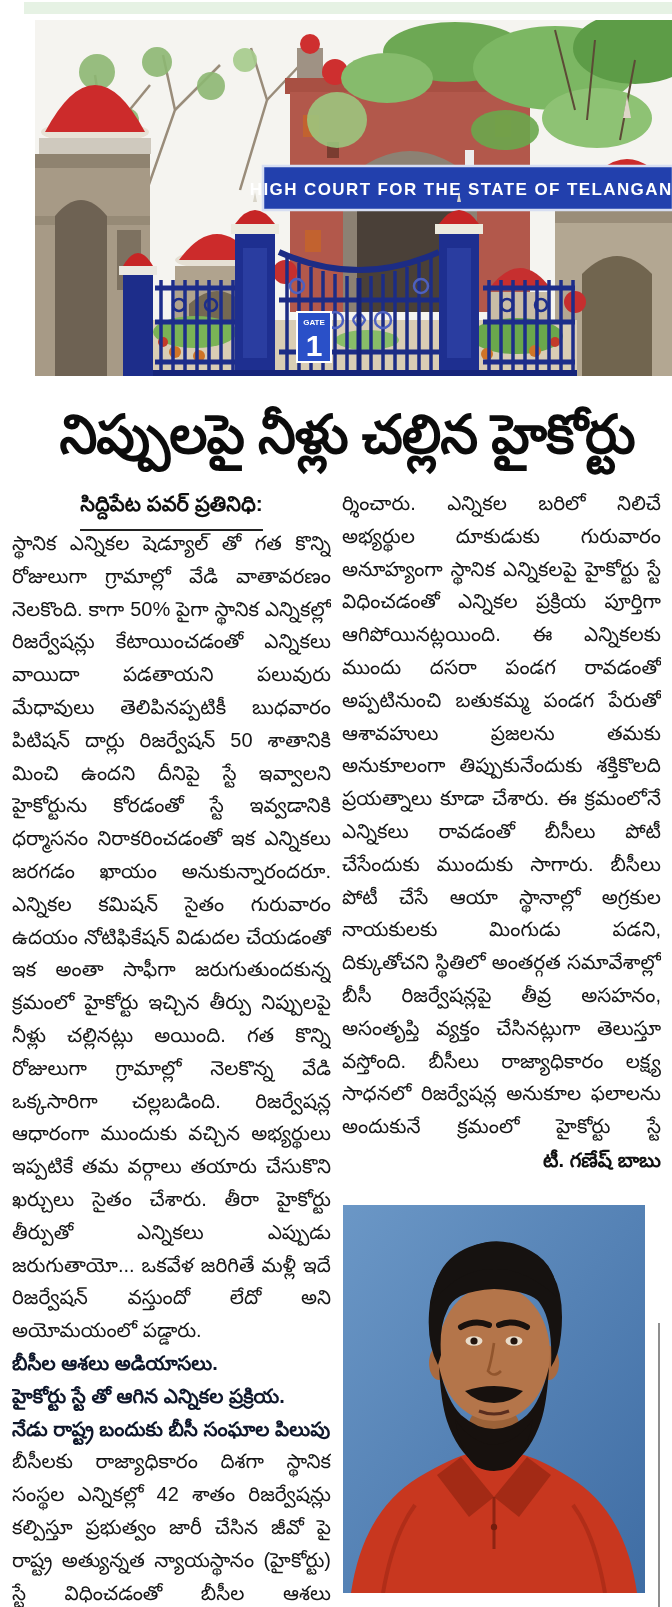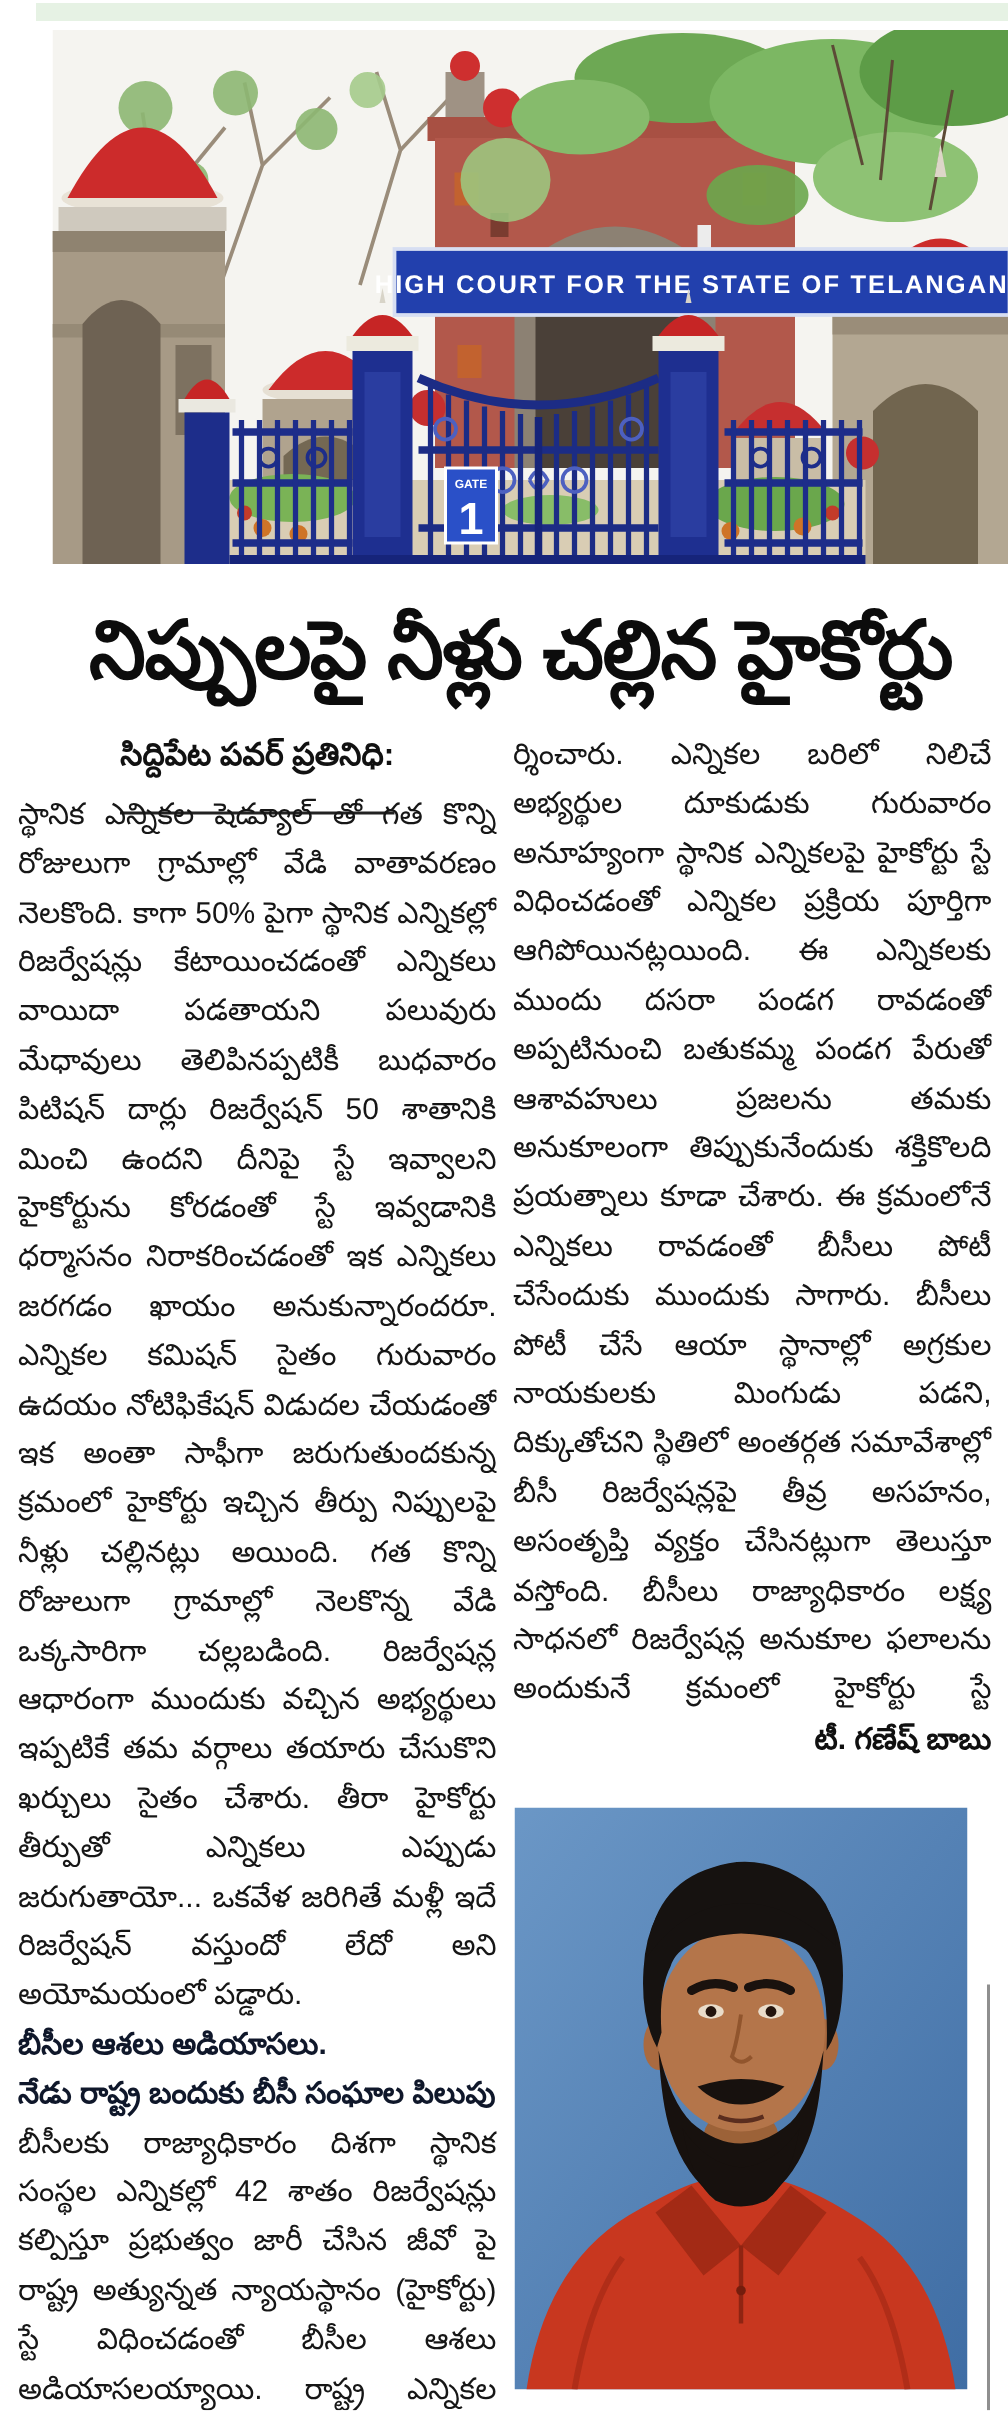--- a/index.html
+++ b/index.html
@@ -4,21 +4,21 @@
 <style>
   html,body{margin:0;padding:0;background:#ffffff;}
   .page{position:relative;width:672px;height:1607px;background:#ffffff;overflow:hidden;
         font-family:"Liberation Sans","DejaVu Sans",sans-serif;color:#141414;}
   .top-strip{position:absolute;left:24px;top:2px;width:648px;height:12px;background:#e6f2e4;}
   .court-photo{position:absolute;left:11px;top:20px;width:650px;height:356px;padding-left:24px;}
   .headline{position:absolute;left:19px;top:388px;width:656px;text-align:center;
             font-size:54px;line-height:92px;font-weight:700;color:#0c0c0c;letter-spacing:-1px;}
   .byline-wrap{position:absolute;left:12px;top:492px;width:319px;text-align:center;}
   .byline{display:inline-block;font-size:21px;font-weight:700;color:#111;
-          border-bottom:2px solid #222;padding-bottom:21px;}
+          border-bottom:2px solid #222;padding-bottom:8px;}
   .col{position:absolute;width:319px;font-size:20px;line-height:32.8px;text-align:justify;color:#161616;}
   .col p{margin:0;}
   .col-left{left:12px;top:527px;height:1080px;overflow:hidden;}
   .col-right{left:342px;top:487px;height:655px;overflow:hidden;}
   .subheads{color:#0f172a;font-weight:700;text-align:left;}
   .subheads div{white-space:nowrap;overflow:hidden;}
   .author-block{position:absolute;left:342px;top:1145px;width:319px;
                 font-size:20px;line-height:30px;font-weight:700;color:#101010;text-align:right;}
   .portrait{position:absolute;left:343px;top:1205px;width:302px;height:388px;}
   .right-rule{position:absolute;left:658px;top:1323px;width:2px;height:284px;background:#8f8f8f;}
@@ -197,20 +197,21 @@
   <div class="headline">నిప్పులపై నీళ్లు చల్లిన హైకోర్టు</div>
 
   <div class="byline-wrap">
     <span class="byline">సిద్దిపేట పవర్ ప్రతినిధి:</span>
   </div>
 
   <div class="col col-left">
     <p>స్థానిక ఎన్నికల షెడ్యూల్ తో గత కొన్ని రోజులుగా గ్రామాల్లో వేడి వాతావరణం నెలకొంది. కాగా 50% పైగా స్థానిక ఎన్నికల్లో రిజర్వేషన్లు కేటాయించడంతో ఎన్నికలు వాయిదా పడతాయని పలువురు మేధావులు తెలిపినప్పటికీ బుధవారం పిటిషన్ దార్లు రిజర్వేషన్ 50 శాతానికి మించి ఉందని దీనిపై స్టే ఇవ్వాలని హైకోర్టును కోరడంతో స్టే ఇవ్వడానికి ధర్మాసనం నిరాకరించడంతో ఇక ఎన్నికలు జరగడం ఖాయం అనుకున్నారందరూ. ఎన్నికల కమిషన్ సైతం గురువారం ఉదయం నోటిఫికేషన్ విడుదల చేయడంతో ఇక అంతా సాఫీగా జరుగుతుందకున్న క్రమంలో హైకోర్టు ఇచ్చిన తీర్పు నిప్పులపై నీళ్లు చల్లినట్లు అయింది. గత కొన్ని రోజులుగా గ్రామాల్లో నెలకొన్న వేడి ఒక్కసారిగా చల్లబడింది. రిజర్వేషన్ల ఆధారంగా ముందుకు వచ్చిన అభ్యర్థులు ఇప్పటికే తమ వర్గాలు తయారు చేసుకొని ఖర్చులు సైతం చేశారు. తీరా హైకోర్టు తీర్పుతో ఎన్నికలు ఎప్పుడు జరుగుతాయో... ఒకవేళ జరిగితే మళ్లీ ఇదే రిజర్వేషన్ వస్తుందో లేదో అని అయోమయంలో పడ్డారు.</p>
     <div class="subheads">
       <div>బీసీల ఆశలు అడియాసలు.</div>
+      <div>హైకోర్టు స్టే తో ఆగిన ఎన్నికల ప్రక్రియ.</div>
       <div>నేడు రాష్ట్ర బందుకు బీసీ సంఘాల పిలుపు.</div>
     </div>
     <p>బీసీలకు రాజ్యాధికారం దిశగా స్థానిక సంస్థల ఎన్నికల్లో 42 శాతం రిజర్వేషన్లు కల్పిస్తూ ప్రభుత్వం జారీ చేసిన జీవో పై రాష్ట్ర అత్యున్నత న్యాయస్థానం (హైకోర్టు) స్టే విధించడంతో బీసీల ఆశలు అడియాసలయ్యాయి. రాష్ట్ర ఎన్నికల సంఘం తొలి దశ ఎన్నికలకు గురువారం నోటిఫికేషన్ విడుదల చేయడంతో ఆశావహులు ఆయా స్థానాలకు పోటీ చేసేందుకు కసరత్తు చేసుకున్నారు. బుధవారం హైకోర్టులో బీసీ రిజర్వేషన్లపై సుదీర్ఘ వాదోపవాదాలు జరగడం ప్రసార మాధ్యమాల్లో బీసీ రిజర్వేషన్లపై హైకోర్టు స్టే ఇచ్చేందుకు నిరాకరిస్తోందని వార్తలు వెలువడడంతో బీసీ నాయకులు ఎన్నికల ప్రక్రియ సజావుగానే సాగవచ్చని భావించి ఎన్నికల బరిలో దిగేందుకు దూకుడు ప్రద</p>
   </div>
 
   <div class="col col-right">
     <p>ర్శించారు. ఎన్నికల బరిలో నిలిచే అభ్యర్థుల దూకుడుకు గురువారం అనూహ్యంగా స్థానిక ఎన్నికలపై హైకోర్టు స్టే విధించడంతో ఎన్నికల ప్రక్రియ పూర్తిగా ఆగిపోయినట్లయింది. ఈ ఎన్నికలకు ముందు దసరా పండగ రావడంతో అప్పటినుంచి బతుకమ్మ పండగ పేరుతో ఆశావహులు ప్రజలను తమకు అనుకూలంగా తిప్పుకునేందుకు శక్తికొలది ప్రయత్నాలు కూడా చేశారు. ఈ క్రమంలోనే ఎన్నికలు రావడంతో బీసీలు పోటీ చేసేందుకు ముందుకు సాగారు. బీసీలు పోటీ చేసే ఆయా స్థానాల్లో అగ్రకుల నాయకులకు మింగుడు పడని, దిక్కుతోచని స్థితిలో అంతర్గత సమావేశాల్లో బీసీ రిజర్వేషన్లపై తీవ్ర అసహనం, అసంతృప్తి వ్యక్తం చేసినట్లుగా తెలుస్తూ వస్తోంది. బీసీలు రాజ్యాధికారం లక్ష్య సాధనలో రిజర్వేషన్ల అనుకూల ఫలాలను అందుకునే క్రమంలో హైకోర్టు స్టే విధించడంతో బిసి ఆశావహుల్లో అసంతృప్తితో పాటు ఐక్యతరాగం ప్రదర్శిస్తున్నారు. పార్టీలకతీతంగా బీసీ నాయకులంతా ఒకరికొకరు చర్చలు జరుపుకుంటూ భవిష్యత్ కార్యాచరణపై రాజకీయ పార్టీలే కాకుండా ప్రజా సంఘాలు గొంతు కలుపుతూ నేడు బీసీ సంఘాల ఆధ్వర్యంలో రాష్ట్ర బందుకు పిలుపునిచ్చారు.</p>
   </div>
 
   <div class="author-block">

